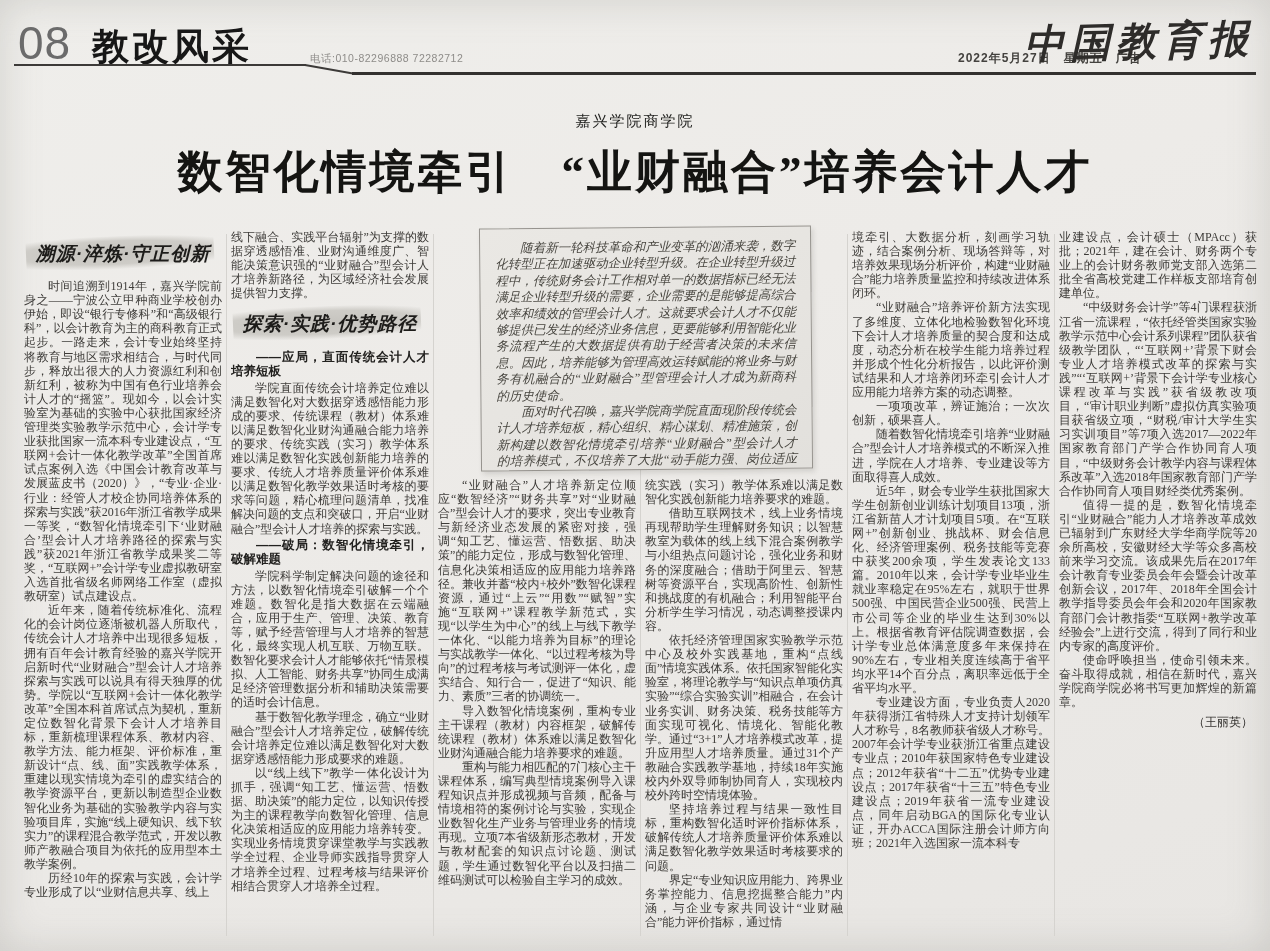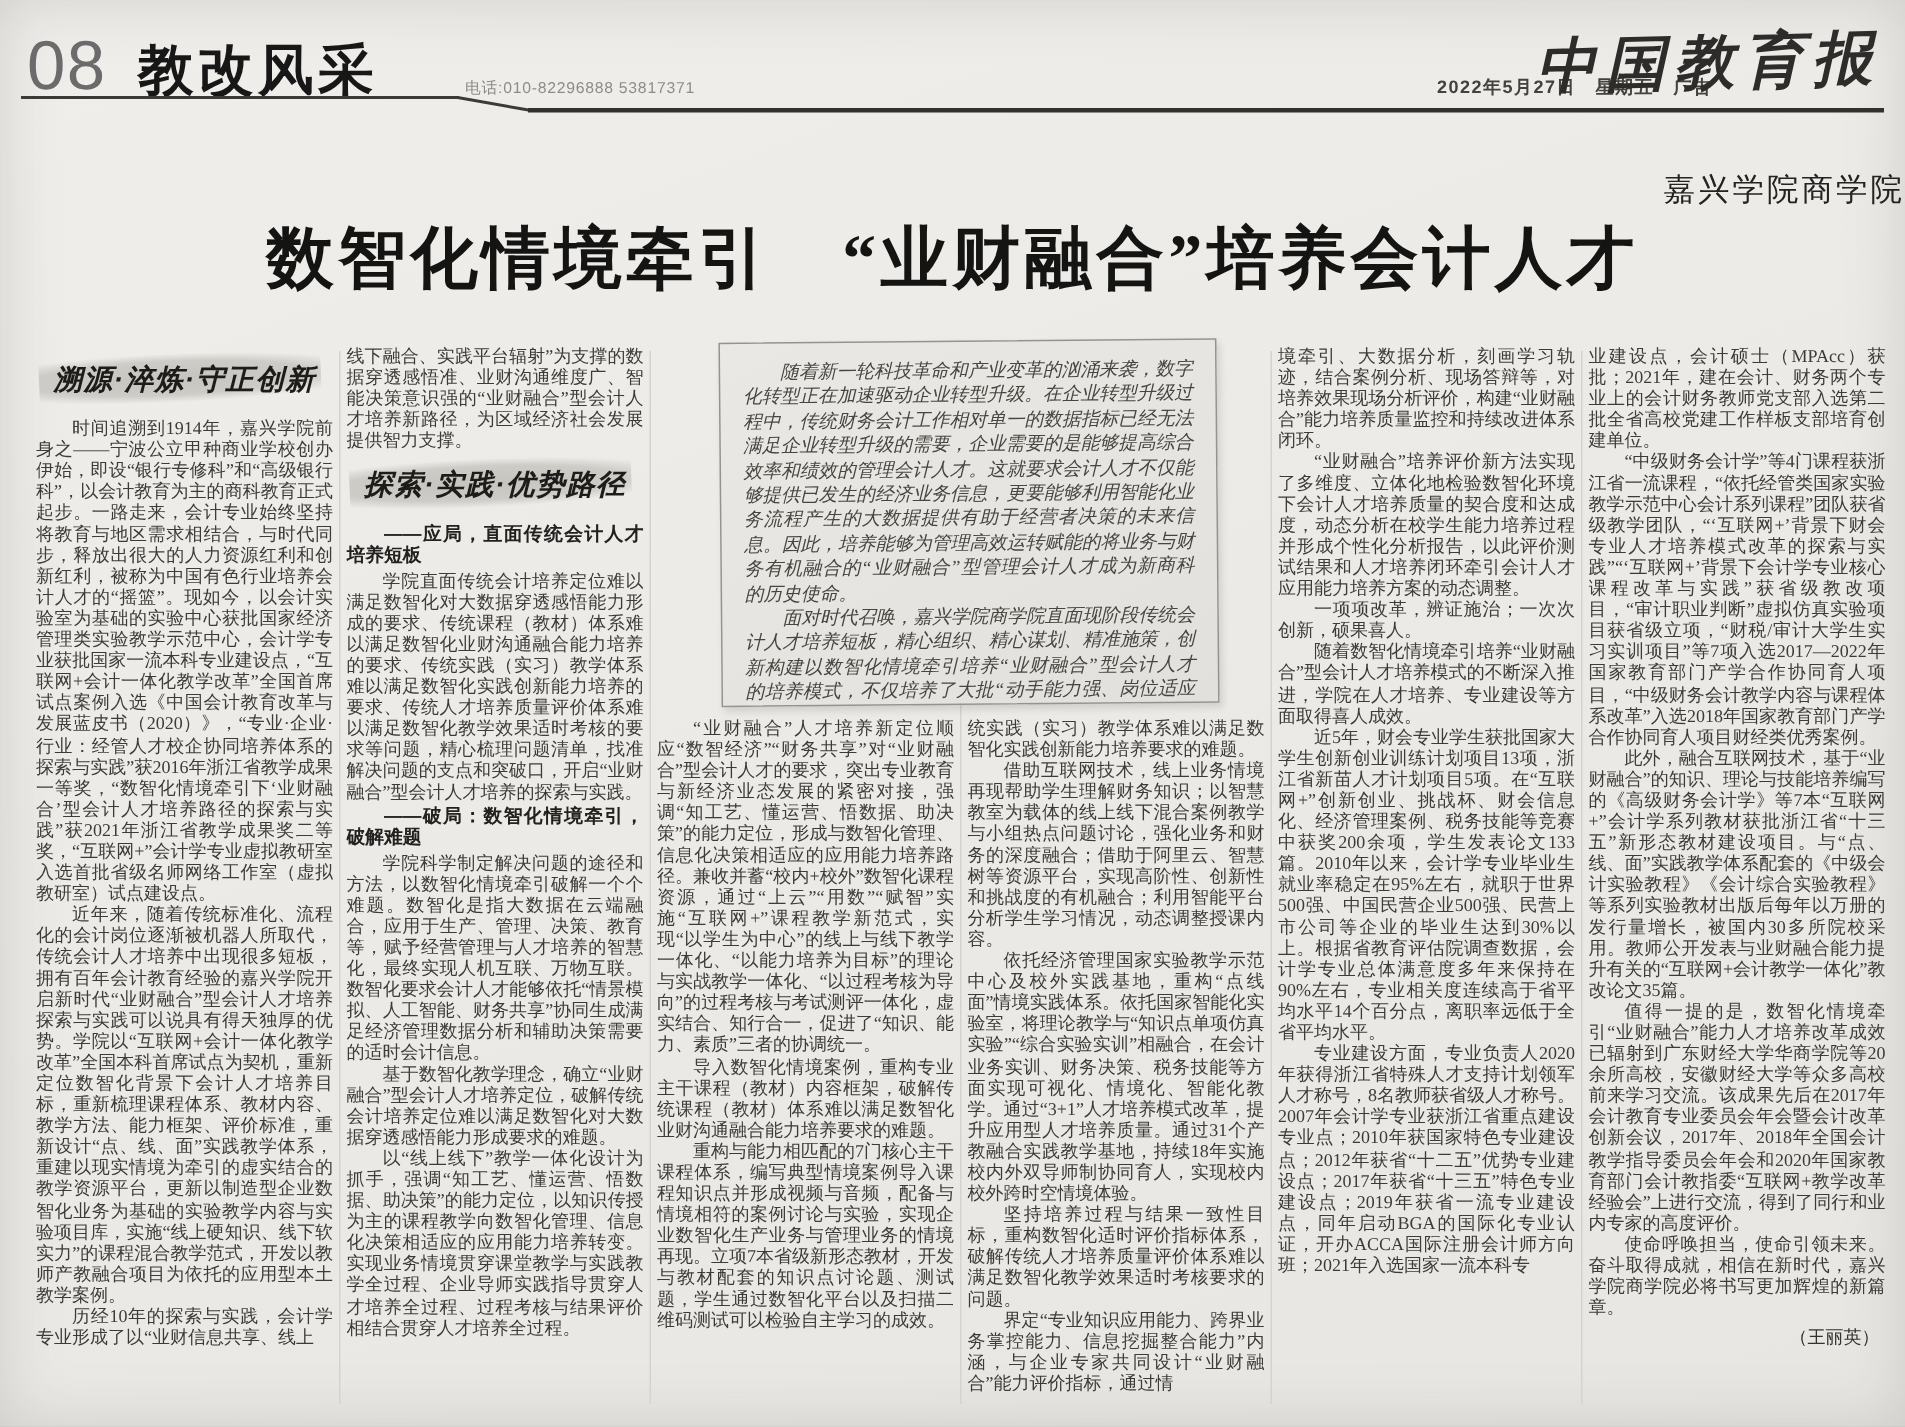--- a/index.html
+++ b/index.html
@@ -39,23 +39,23 @@
     position:absolute;right:16px;top:14px;
     font-size:40px;font-weight:700;font-style:italic;color:#2e2c2a;
     letter-spacing:6px;transform:rotate(-1.5deg);
   }
   .rule-a{position:absolute;left:14px;top:64px;width:292px;height:2px;background:#3c3a38;}
   .rule-diag{position:absolute;left:305px;top:64px;width:50px;height:2px;background:#3c3a38;
     transform:rotate(10deg);transform-origin:left center;}
   .rule-b{position:absolute;left:352px;top:72px;width:904px;height:2.5px;background:#33312f;}
   
   .kicker{
-    position:absolute;left:0;top:112px;width:1270px;text-align:right;
+    position:absolute;left:0;top:112px;width:1270px;text-align:center;
     font-family:"Liberation Sans","DejaVu Sans",sans-serif;
-    font-size:21px;color:#232321;letter-spacing:2px;
+    font-size:15px;color:#232321;letter-spacing:2px;
   }
   .main-title{
     position:absolute;left:0;top:142px;width:1270px;text-align:center;
     font-size:45px;font-weight:700;color:#141412;letter-spacing:3px;
   }
   
   .col{
     position:absolute;top:230px;width:198px;height:712px;overflow:hidden;
     font-size:12px;line-height:14.1px;color:#3d3b38;text-align:justify;
   }
@@ -99,21 +99,21 @@
   .vrule{position:absolute;top:234px;width:1px;height:702px;background:#d5d3cf;}
 </style>
 </head>
 <body>
 
 <div class="page">
 
   <div class="masthead">
     <div class="page-num">08</div>
     <div class="section-name">教改风采</div>
-    <div class="phone">电话:010-82296888  53817371</div>
+    <div class="phone">电话:010-82296888  72282712</div>
     <div class="date-line">2022年5月27日　星期五　广告</div>
     <div class="paper-name">中国教育报</div>
     <div class="rule-a"></div>
     <div class="rule-diag"></div>
     <div class="rule-b"></div>
   </div>
 
   <div class="kicker">嘉兴学院商学院</div>
   <div class="main-title">数智化情境牵引　“业财融合”培养会计人才</div>
 
@@ -155,21 +155,20 @@
       <div class="blk cont">境牵引、大数据分析，刻画学习轨迹，结合案例分析、现场答辩等，对培养效果现场分析评价，构建“业财融合”能力培养质量监控和持续改进体系闭环。</div>
       <div class="blk para">“业财融合”培养评价新方法实现了多维度、立体化地检验数智化环境下会计人才培养质量的契合度和达成度，动态分析在校学生能力培养过程并形成个性化分析报告，以此评价测试结果和人才培养闭环牵引会计人才应用能力培养方案的动态调整。</div>
       <div class="blk para">一项项改革，辨证施治；一次次创新，硕果喜人。</div>
       <div class="blk para">随着数智化情境牵引培养“业财融合”型会计人才培养模式的不断深入推进，学院在人才培养、专业建设等方面取得喜人成效。</div>
       <div class="blk para">近5年，财会专业学生获批国家大学生创新创业训练计划项目13项，浙江省新苗人才计划项目5项。在“互联网+”创新创业、挑战杯、财会信息化、经济管理案例、税务技能等竞赛中获奖200余项，学生发表论文133篇。2010年以来，会计学专业毕业生就业率稳定在95%左右，就职于世界500强、中国民营企业500强、民营上市公司等企业的毕业生达到30%以上。根据省教育评估院调查数据，会计学专业总体满意度多年来保持在90%左右，专业相关度连续高于省平均水平14个百分点，离职率远低于全省平均水平。</div>
       <div class="blk para">专业建设方面，专业负责人2020年获得浙江省特殊人才支持计划领军人才称号，8名教师获省级人才称号。2007年会计学专业获浙江省重点建设专业点；2010年获国家特色专业建设点；2012年获省“十二五”优势专业建设点；2017年获省“十三五”特色专业建设点；2019年获省一流专业建设点，同年启动BGA的国际化专业认证，开办ACCA国际注册会计师方向班；2021年入选国家一流本科专</div>
     </div>
   <div class="col col6" style="left:1059px">
       <div class="blk cont">业建设点，会计硕士（MPAcc）获批；2021年，建在会计、财务两个专业上的会计财务教师党支部入选第二批全省高校党建工作样板支部培育创建单位。</div>
       <div class="blk para">“中级财务会计学”等4门课程获浙江省一流课程，“依托经管类国家实验教学示范中心会计系列课程”团队获省级教学团队，“‘互联网+’背景下财会专业人才培养模式改革的探索与实践”“‘互联网+’背景下会计学专业核心课程改革与实践”获省级教改项目，“审计职业判断”虚拟仿真实验项目获省级立项，“财税/审计大学生实习实训项目”等7项入选2017—2022年国家教育部门产学合作协同育人项目，“中级财务会计教学内容与课程体系改革”入选2018年国家教育部门产学合作协同育人项目财经类优秀案例。</div>
-      <div class="blk para">此外，融合互联网技术，基于“业财融合”的知识、理论与技能培养编写的《高级财务会计学》等7本“互联网+”会计学系列教材获批浙江省“十三五”新形态教材建设项目。与“点、线、面”实践教学体系配套的《中级会计实验教程》《会计综合实验教程》等系列实验教材出版后每年以万册的发行量增长，被国内30多所院校采用。教师公开发表与业财融合能力提升有关的“互联网+会计教学一体化”教改论文35篇。</div>
       <div class="blk para">值得一提的是，数智化情境牵引“业财融合”能力人才培养改革成效已辐射到广东财经大学华商学院等20余所高校，安徽财经大学等众多高校前来学习交流。该成果先后在2017年会计教育专业委员会年会暨会计改革创新会议，2017年、2018年全国会计教学指导委员会年会和2020年国家教育部门会计教指委“互联网+教学改革经验会”上进行交流，得到了同行和业内专家的高度评价。</div>
       <div class="blk para">使命呼唤担当，使命引领未来。奋斗取得成就，相信在新时代，嘉兴学院商学院必将书写更加辉煌的新篇章。</div>
       <div class="blk byline">（王丽英）</div>
     </div>
 
   <div class="intro-box">
       <p>随着新一轮科技革命和产业变革的汹涌来袭，数字化转型正在加速驱动企业转型升级。在企业转型升级过程中，传统财务会计工作相对单一的数据指标已经无法满足企业转型升级的需要，企业需要的是能够提高综合效率和绩效的管理会计人才。这就要求会计人才不仅能够提供已发生的经济业务信息，更要能够利用智能化业务流程产生的大数据提供有助于经营者决策的未来信息。因此，培养能够为管理高效运转赋能的将业务与财务有机融合的“业财融合”型管理会计人才成为新商科的历史使命。</p>
       <p>面对时代召唤，嘉兴学院商学院直面现阶段传统会计人才培养短板，精心组织、精心谋划、精准施策，创新构建以数智化情境牵引培养“业财融合”型会计人才的培养模式，不仅培养了大批“动手能力强、岗位适应快、业财融合好”的优秀会计人才，更为全国同类院校会计人才培养树立了一个鲜活且极具特色的成功范例。</p>
     </div>
 

